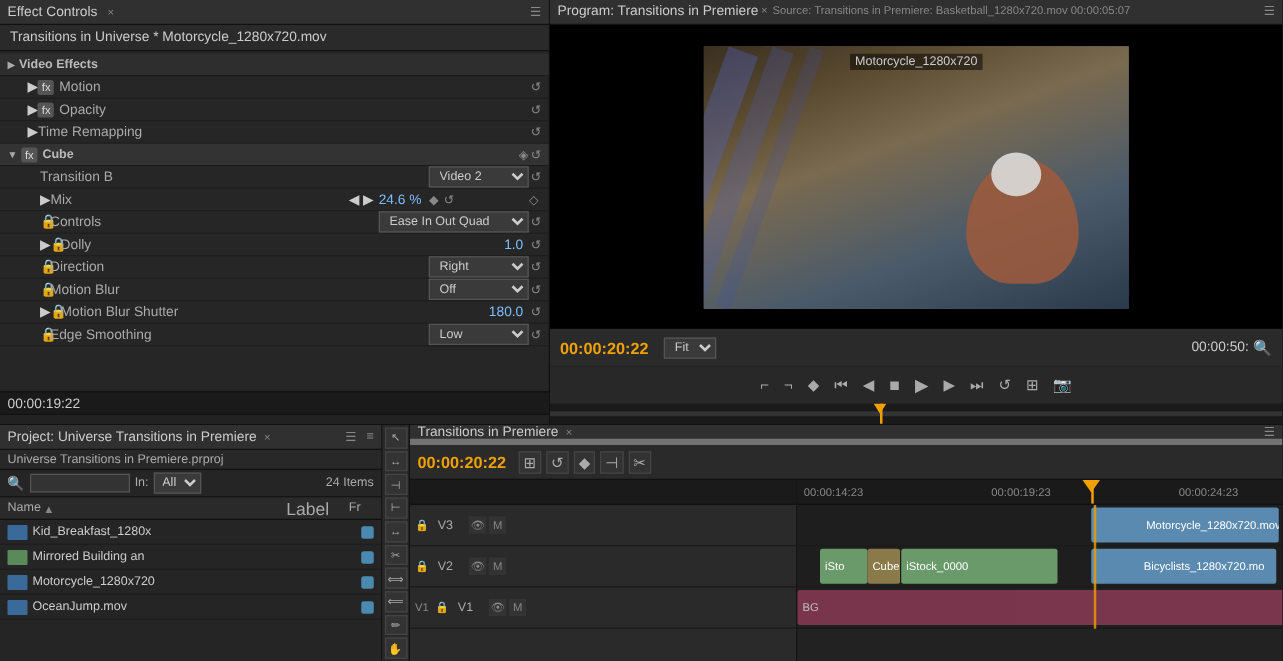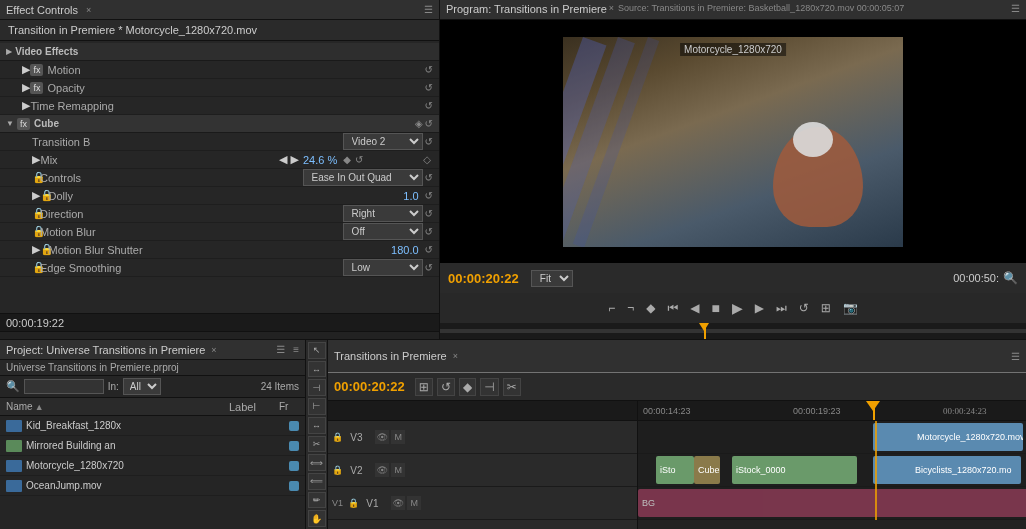--- a/index.html
+++ b/index.html
@@ -373,21 +373,21 @@
 
     .col-name {
       flex: 1;
       color: #aaa;
       font-size: 10px;
       display: flex;
       align-items: center;
       gap: 2px;
     }
 
-    .col-label { width: 50px; color: #aaa; font-size: 11px; }
+    .col-label { width: 50px; color: #aaa; font-size: 14px; }
     .col-fr { width: 20px; color: #aaa; font-size: 10px; }
 
     .project-items {
       flex: 1;
       overflow-y: auto;
     }
 
     .project-item {
       display: flex;
       align-items: center;
@@ -431,22 +431,22 @@
       background: #222;
       display: flex;
       flex-direction: column;
     }
 
     .timeline-header {
       background: #303030;
       display: flex;
       align-items: center;
       padding: 3px 6px;
-      height: 33px;
-      border-bottom: 1px solid #737373;
+      height: 16px;
+      border-bottom: 5px solid #737373;
       gap: 4px;
     }
 
     .timeline-toolbar {
       background: #2a2a2a;
       display: flex;
       align-items: center;
       padding: 2px 6px;
       height: 28px;
       border-bottom: 1px solid #111;
@@ -585,21 +585,21 @@
 
 <div class="top-row">
 
   <div class="effect-controls">
     <div class="panel-header">
       <span class="panel-title">Effect Controls</span>
       <span class="panel-close">×</span>
       <span class="panel-menu">☰</span>
     </div>
 
-    <div class="clip-name">Transition in Premiere * Motorcycle_1280x720.mov</div>
+    <div class="clip-name">Transitions in Universe * Motorcycle_1280x720.mov</div>
 
     <div class="controls-content">
 
       <div class="section-header">
         <span class="arrow">▶</span>
         <span class="section-title">Video Effects</span>
       </div>
 
       <div class="prop-row">
         <span class="indent"></span>
@@ -894,40 +894,40 @@
             <span class="track-btn">M</span>
           </div>
         </div>
       </div>
 
       <div class="track-content-area">
 
         <div class="timeline-ruler">
           <div style="position:absolute;left:5px;font-size:9px;color:#888;">00:00:14:23</div>
           <div style="position:absolute;left:155px;font-size:9px;color:#888;">00:00:19:23</div>
-          <div style="position:absolute;left:305px;font-size:9px;color:#888;font-family:Liberation Serif, serif;">00:00:24:23</div>
+          <div style="position:absolute;left:305px;font-size:9px;color:#888;">00:00:24:23</div>
 
           <div style="position:absolute;left:235px;width:2px;height:100%;background:#f0a000;top:0;"></div>
           <div style="position:absolute;left:228px;top:0;width:0;height:0;border-left:7px solid transparent;border-right:7px solid transparent;border-top:10px solid #f0a000;"></div>
         </div>
 
         <div class="track-row">
           <div class="clip clip-motorcycle" style="left:235px;width:150px;padding-left:44px;">
             <span>Motorcycle_1280x720.mov</span>
           </div>
         </div>
 
         <div class="track-row">
           <div class="clip clip-istock" style="left:18px;width:38px;">
             <span>iSto</span>
           </div>
           <div class="clip clip-cube" style="left:56px;width:26px;">
             <span>Cube</span>
           </div>
-          <div class="clip clip-istock2" style="left:94px;width:125px;">
+          <div class="clip clip-istock2" style="left:83px;width:125px;">
             <span>iStock_0000</span>
           </div>
           <div class="clip clip-bicyclists" style="left:235px;width:148px;padding-left:42px;">
             <span>Bicyclists_1280x720.mo</span>
           </div>
         </div>
 
         <div class="track-row">
           <div class="clip clip-bg" style="left:0px;width:430px;opacity:0.7;">
             <span>BG</span>

